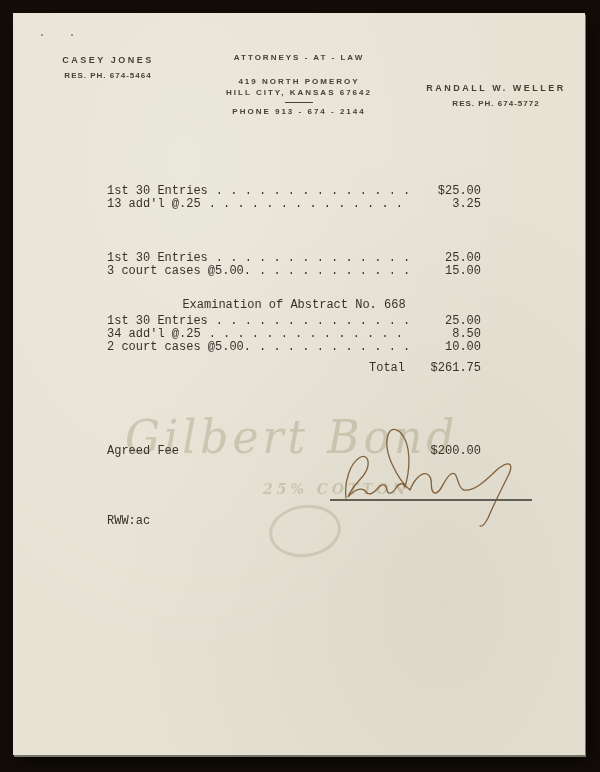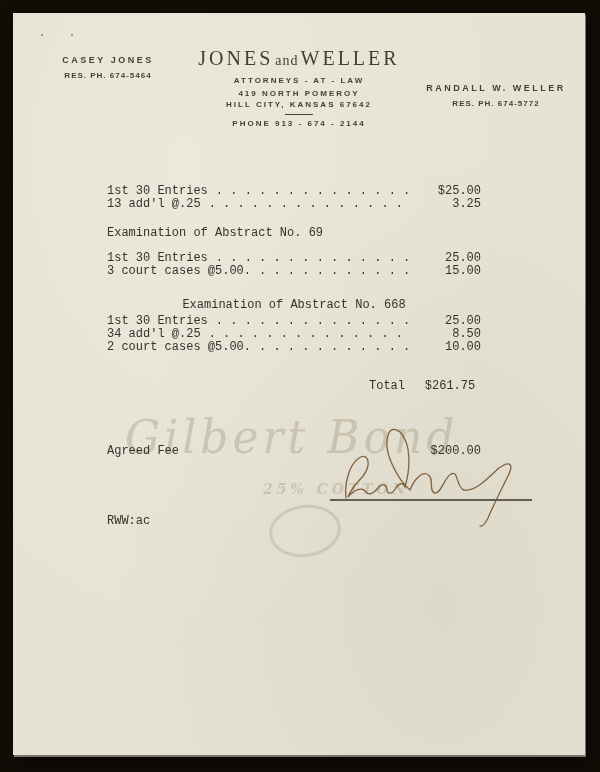--- a/index.html
+++ b/index.html
@@ -37,21 +37,21 @@
   .tw{
     position:absolute;left:94px;width:374px;
     font-family:"Liberation Mono",monospace;font-size:12px;line-height:13px;
     color:#37312a;white-space:nowrap;
   }
   .row{display:flex;align-items:flex-start;}
   .row .lbl{flex:none;}
   .row .dots{flex:1;overflow:hidden;white-space:nowrap;margin:0 6px 0 8px;}
   .row .amt{flex:none;width:62px;text-align:right;}
   .row-end{display:flex;justify-content:flex-end;align-items:baseline;}
-  .row-end .amt{width:62px;text-align:center;}
+  .row-end .amt{width:62px;text-align:right;}
   .row-end .tlbl{margin-right:14px;}
   .u-amt{border-bottom:1.4px solid #37312a;padding:0 2px 1px 12px;}
 
   
   .wm{position:absolute;color:rgba(160,150,118,.38);pointer-events:none;}
   .wm-brand{
     left:112px;top:398px;font-family:"DejaVu Serif",serif;font-style:italic;
     font-size:44px;letter-spacing:4px;transform:scaleY(1.05);
   }
   .wm-cotton{
@@ -71,23 +71,22 @@
 <div class="paper">
 
   <div class="speck" style="left:28px;top:21px;"></div>
   <div class="speck" style="left:58px;top:21px;"></div>
 
   <div class="wm wm-brand">Gilbert Bond</div>
   <div class="wm wm-cotton">25% COTTON</div>
   <div class="wm wm-seal"></div>
 
   <div class="lh-center">
-    <div class="firm-name"><span>JONES</span><span class="and">and</span><span>WELLER</span></div>
     <div class="lh-sub">ATTORNEYS - AT - LAW</div>
-    <div class="lh-sub" style="margin-top:1px;">419 NORTH POMEROY</div>
+    <div class="lh-sub" style="margin-top:12px;">419 NORTH POMEROY</div>
     <div class="lh-sub" style="margin-top:0;">HILL CITY, KANSAS 67642</div>
     <div class="lh-divider"></div>
     <div class="lh-sub" style="margin-top:0;">PHONE 913 - 674 - 2144</div>
   </div>
 
   <div class="lh-side lh-left">
     <div class="nm">CASEY JONES</div>
     <div class="ph">RES. PH. 674-5464</div>
   </div>
   <div class="lh-side lh-right">
@@ -99,21 +98,20 @@
     <span class="lbl">1st 30 Entries</span>
     <span class="dots">. . . . . . . . . . . . . . . . . . . . . . . . . . . . . . . . . . . . . . . .</span>
     <span class="amt">$25.00</span>
   </div>
   <div class="tw row" style="top:185px;">
     <span class="lbl">13 add'l @.25</span>
     <span class="dots">. . . . . . . . . . . . . . . . . . . . . . . . . . . . . . . . . . . . . . . .</span>
     <span class="amt">3.25</span>
   </div>
 
-  <div class="tw" style="top:214px;">Examination of Abstract No. 69</div>
   <div class="tw row" style="top:239px;">
     <span class="lbl">1st 30 Entries</span>
     <span class="dots">. . . . . . . . . . . . . . . . . . . . . . . . . . . . . . . . . . . . . . . .</span>
     <span class="amt">25.00</span>
   </div>
   <div class="tw row" style="top:252px;">
     <span class="lbl">3 court cases @5.00.</span>
     <span class="dots">. . . . . . . . . . . . . . . . . . . . . . . . . . . . . . . . . . . . . . . .</span>
     <span class="amt">15.00</span>
   </div>
@@ -128,21 +126,21 @@
     <span class="lbl">34 add'l @.25</span>
     <span class="dots">. . . . . . . . . . . . . . . . . . . . . . . . . . . . . . . . . . . . . . . .</span>
     <span class="amt">8.50</span>
   </div>
   <div class="tw row" style="top:328px;">
     <span class="lbl">2 court cases @5.00.</span>
     <span class="dots">. . . . . . . . . . . . . . . . . . . . . . . . . . . . . . . . . . . . . . . .</span>
     <span class="amt">10.00</span>
   </div>
 
-  <div class="tw row-end" style="top:367px;">
+  <div class="tw row-end" style="top:349px;">
     <span class="tlbl">Total</span>
     <span class="amt">$261.75</span>
   </div>
   <div class="tw row" style="top:432px;">
     <span class="lbl">Agreed Fee</span>
     <span class="dots" style="visibility:hidden;"></span>
     <span class="amt">$200.00</span>
   </div>
 
   <div class="sig-wrap">

